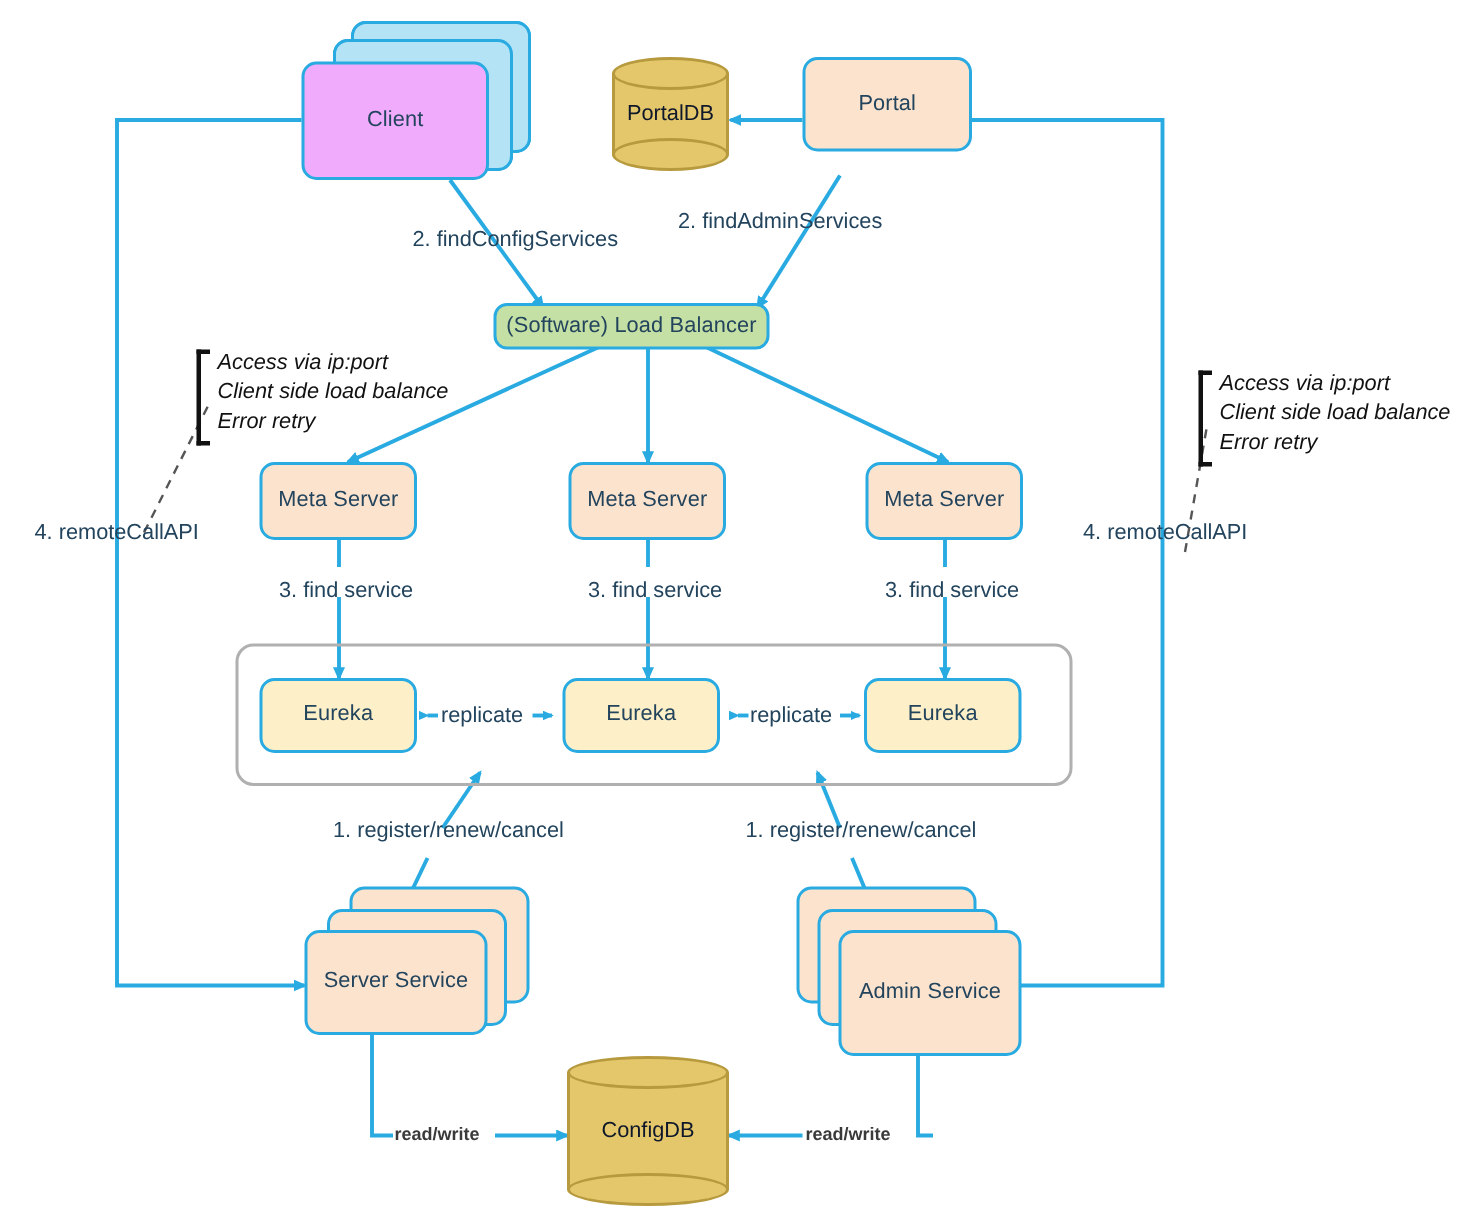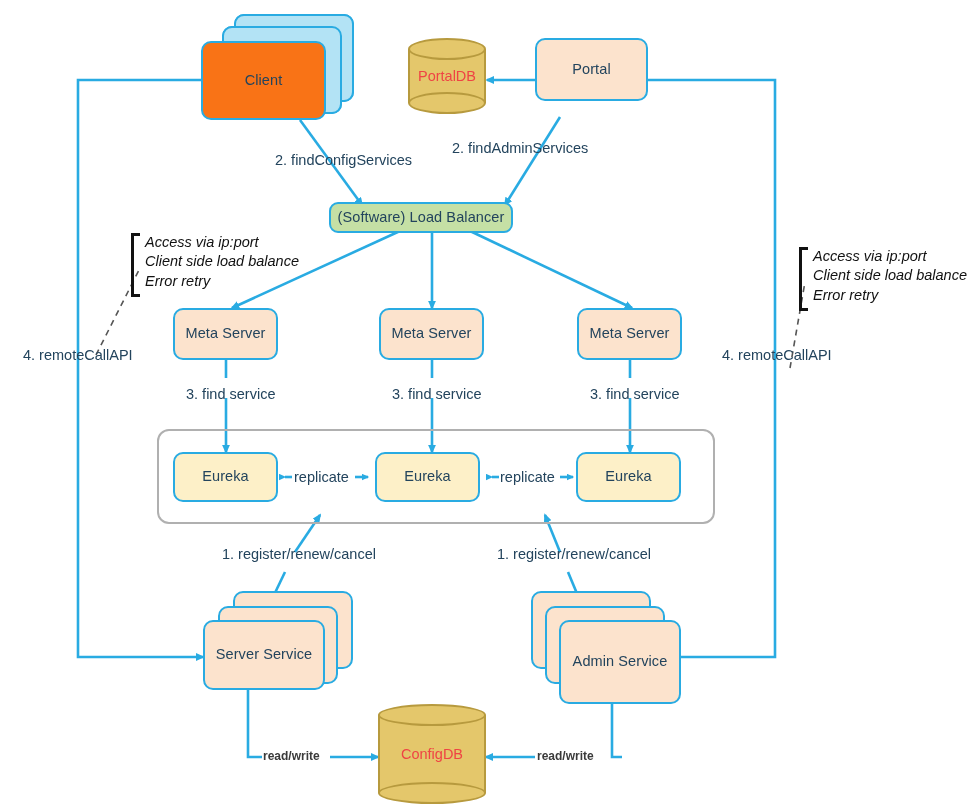--- a/index.html
+++ b/index.html
@@ -36,21 +36,21 @@
     display: flex;
     align-items: center;
     justify-content: center;
     text-align: center;
     color: #23445d;
     font-size: 14.5px;
     line-height: 1.2;
     letter-spacing: .1px;
   }
   .peach  { background: #FCE3CD; }
-  .blue   { background: #f97316; }
+  .blue   { background: #f0abfc; }
   .green  { background: #C5E0A5; }
   .yellow { background: #FDF0C8; }
 
   
   .stackcard {
     position: absolute;
     box-sizing: border-box;
     border: 2.5px solid #29ABE2;
     border-radius: 10px;
     background: #FCE3CD;
@@ -80,21 +80,21 @@
     background: #E4C76B;
   }
   .cyl .top { top: 0; }
   .cyl .bot { bottom: 0; }
   .cyl .cyl-label {
     position: absolute;
     left: 0; right: 0;
     top: 50%;
     transform: translateY(-50%);
     text-align: center;
-    color: #ef4444;
+    color: #0f172a;
     font-size: 14.5px;
     z-index: 3;
   }
 
   
   .group-box {
     position: absolute;
     box-sizing: border-box;
     border: 2px solid #b0b0b0;
     border-radius: 12px;

